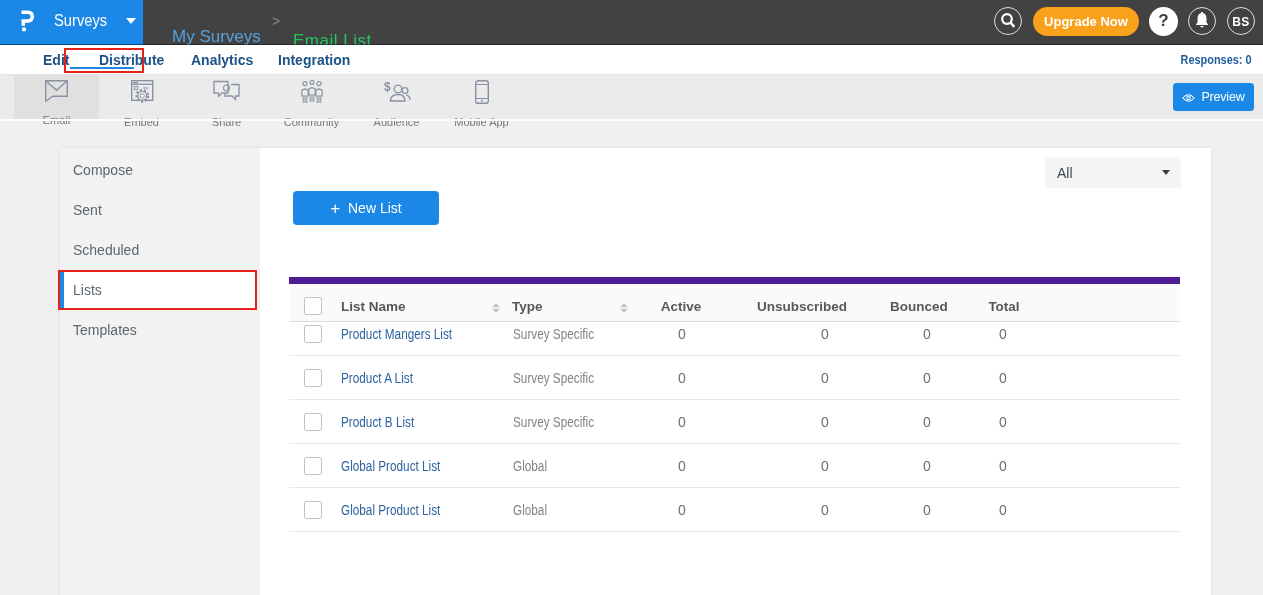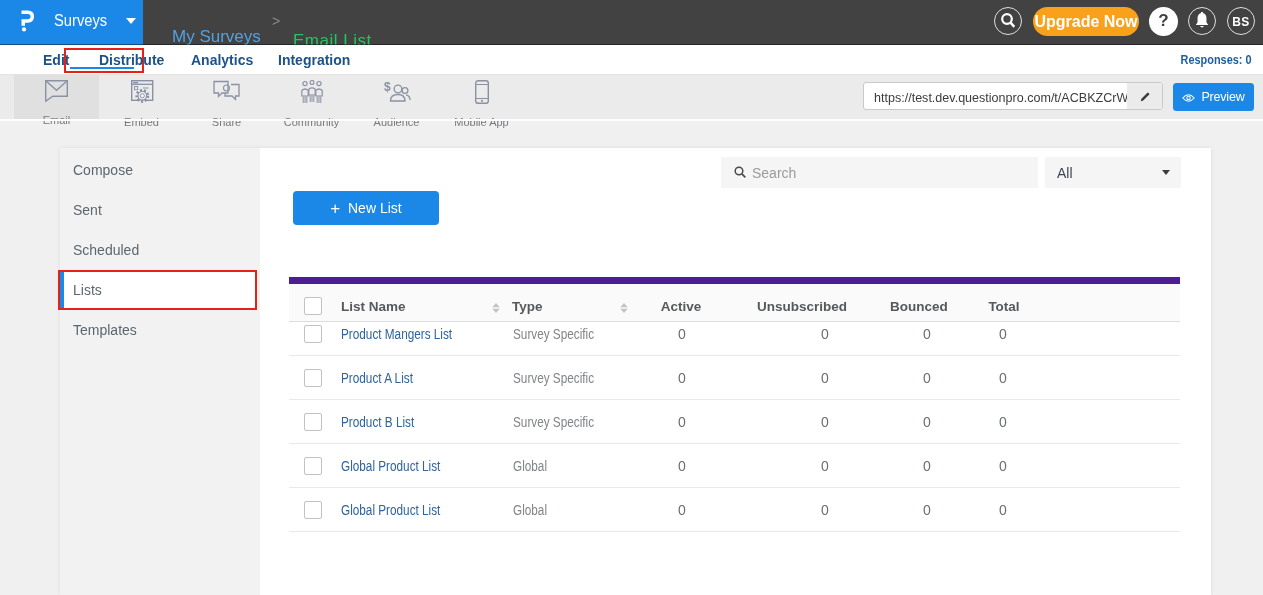--- a/index.html
+++ b/index.html
@@ -9,21 +9,21 @@
 
 
 .topbar { left:0; top:0; width:1263px; height:45px; background:#424242; }
 .logoarea { left:0; top:0; width:143px; height:45px; background:#1b87e6; }
 .surveys { left:54px; top:12px; color:#fff; font-size:16px; transform:scaleX(0.92); transform-origin:0 50%; }
 .caret-dn { left:126px; top:18px; width:0; height:0; border-left:5px solid transparent; border-right:5px solid transparent; border-top:6px solid #fff; }
 .crumb1 { left:172px; top:11px; color:#54a0df; font-size:17px;margin-top:16px; }
 .crumbsep { left:272px; top:13px; color:#8a8a8a; font-size:14px; }
 .crumb2 { left:293px; top:11px; color:#22c55e; font-size:17px; letter-spacing:0.5px;margin-top:20px; }
 .circ { width:28px; height:28px; border:1px solid #e0e0e0; border-radius:50%; top:7px; }
-.upgrade { left:1033px; top:7px; width:106px; height:29px; background:#f9a11b; border-radius:14.5px; color:#fff; font-size:16px; font-weight:bold; text-align:center; line-height:29px; }
+.upgrade { left:1033px; top:7px; width:106px; height:29px; background:#f9a11b; border-radius:14.5px; color:#fff; font-size:13px; font-weight:bold; text-align:center; line-height:29px; }
 .helpc { left:1149px; top:7px; width:29px; height:29px; background:#fff; border-radius:50%; color:#3e3e3e; font-size:17px; font-weight:bold; text-align:center; line-height:28px; }
 .bsc { left:1227px; color:#fff; font-size:12px; font-weight:bold; text-align:center; line-height:28px; letter-spacing:0.5px; }
 
 
 .tabbar { left:0; top:45px; width:1263px; height:30px; background:#fff; border-bottom:1px solid #e3e3e3; }
 .tab { top:7px; color:#1d5288; font-size:14px; font-weight:bold;margin-left:28px; }
 .distbox { left:64px; top:3px; width:80px; height:25px; border:2px solid #e62117; }
 .distunder { left:70px; top:22px; width:64px; height:2px; background:#1b87e6; }
 .responses { right:11px; top:7px; color:#1f5d9e; font-size:13px; font-weight:bold; transform:scaleX(0.84); transform-origin:100% 50%; }
 
@@ -168,55 +168,40 @@
   </div>
   <div class="abs toolcell" style="left:439px;">
     <svg width="16" height="24" viewBox="0 0 16 24">
       <rect x="1.7" y="0.7" width="12.6" height="22.6" rx="2.4" fill="none" stroke="#8a91a3" stroke-width="1.4"></rect>
       <line x1="2.2" y1="4.5" x2="13.8" y2="4.5" stroke="#8a91a3" stroke-width="1"></line>
       <line x1="2.2" y1="18.5" x2="13.8" y2="18.5" stroke="#8a91a3" stroke-width="1"></line>
       <circle cx="8" cy="20.8" r="1.1" fill="#8a91a3"></circle>
     </svg>
     <span class="toollabel">Mobile App</span>
   </div>
-  <div class="abs urlbox">
-    <span class="abs urltext">https://test.dev.questionpro.com/t/ACBKZCrW</span>
-    <div class="abs pencilbox">
-      <svg width="12" height="12" viewBox="0 0 14 14" style="margin-top:8px;">
-        <path d="M2,12 L2.8,9 L9.5,2.3 A1.1,1.1 0 0 1 11.2,2.3 L11.7,2.8 A1.1,1.1 0 0 1 11.7,4.5 L5,11.2 Z" fill="#3c3c3c"></path>
-      </svg>
-    </div>
-  </div>
   <div class="abs preview">
     <svg width="13" height="8" viewBox="0 0 13 8" style="vertical-align:-0.5px; margin-right:6px;">
       <path d="M0.8,4 Q6.5,-2.4 12.2,4 Q6.5,10.4 0.8,4 Z" fill="none" stroke="#fff" stroke-width="1.1"></path>
       <circle cx="6.5" cy="4" r="1.7" fill="none" stroke="#fff" stroke-width="1.1"></circle>
     </svg>Preview</div>
 </div>
 <div class="abs" style="left:0; top:119px; width:1263px; height:2px; background:#fdfdfd;"></div>
 
 <div class="abs card">
   <div class="abs sidebar">
     <span class="abs sideitem" style="top:14px;">Compose</span>
     <span class="abs sideitem" style="top:54px;">Sent</span>
     <span class="abs sideitem" style="top:94px;">Scheduled</span>
     <div class="abs listsbox">
         <div class="abs listsbar"></div>
       </div>
     <span class="abs sideitem" style="top:134px;">Lists</span>
     <span class="abs sideitem" style="top:174px;">Templates</span>
   </div>
 
-  <div class="abs search">
-    <svg width="13" height="13" viewBox="0 0 13 13" style="position:absolute; left:13px; top:9px;">
-      <circle cx="5" cy="5" r="3.8" fill="none" stroke="#4a4a4a" stroke-width="1.5"></circle>
-      <line x1="7.9" y1="7.9" x2="11.3" y2="11.3" stroke="#4a4a4a" stroke-width="1.7"></line>
-    </svg>
-    <span class="abs searchph">Search</span>
-  </div>
   <div class="abs alldd">
       <span class="abs" style="left:12px; top:8px;">All</span>
       <div class="abs allcaret"></div>
     </div>
   <div class="abs newlist"><span style="font-size:17px; vertical-align:-1px;">+</span>&nbsp; New List</div>
 
   <div class="abs thead">
     <div class="abs cb"></div>
     <span class="abs hl" style="left:52px;">List Name</span>
     <svg class="abs sorticon" style="left:203px;" viewBox="0 0 8 10">

